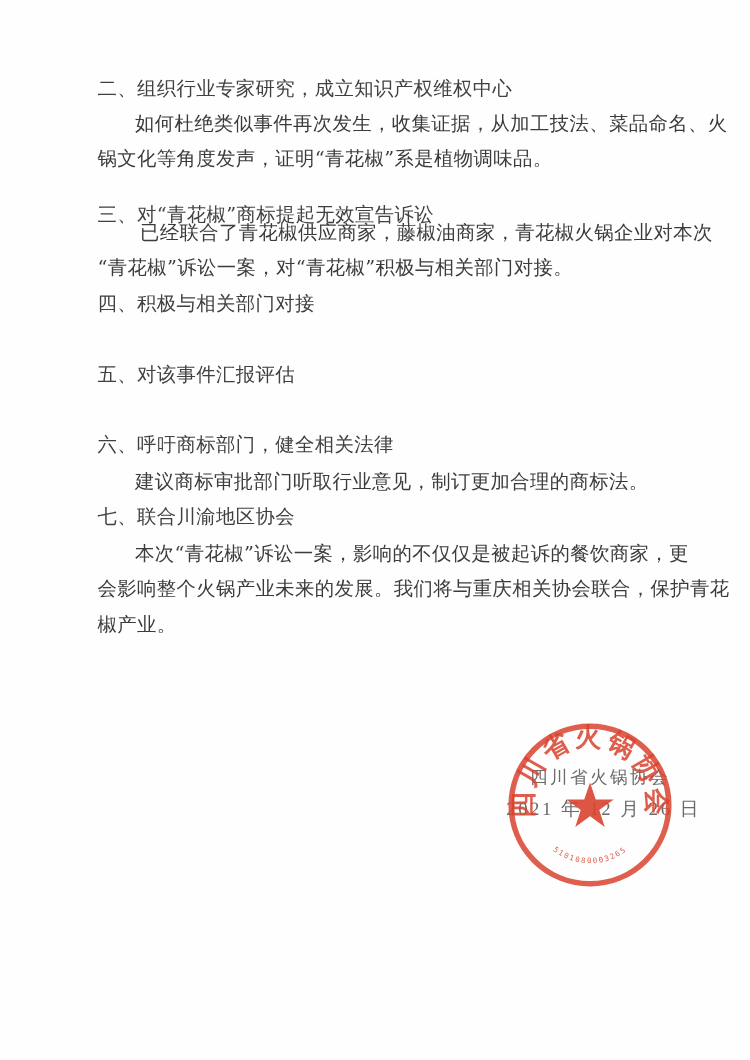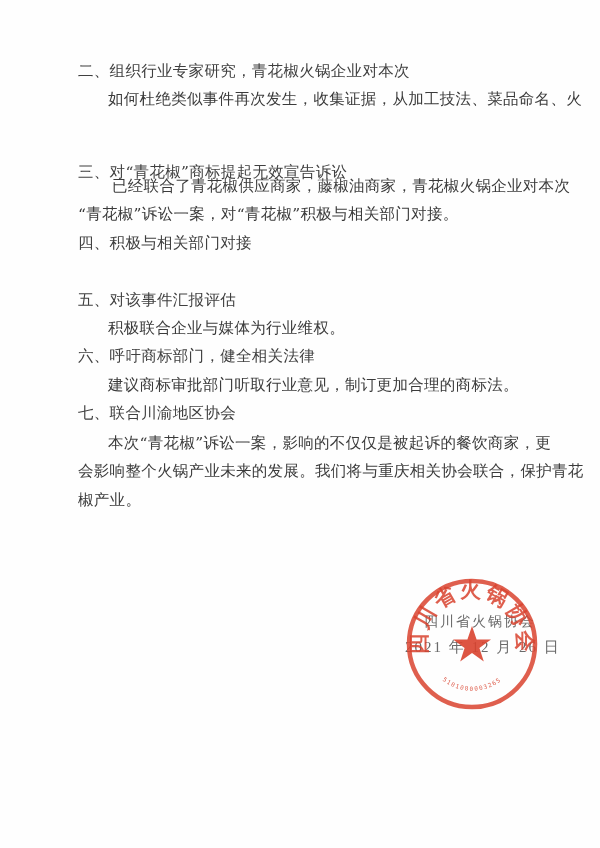--- a/index.html
+++ b/index.html
@@ -19,31 +19,31 @@
     position:absolute; font-family: "Liberation Serif","DejaVu Serif", serif;
     color:#6a6a6a; white-space:nowrap; font-size:15px; letter-spacing:2px;
   }
   .seal { position:absolute; left:404px; top:576px; width:136px; height:136px; }
 </style>
 </head>
 <body>
 
 <div class="page">
 
-  <div class="line heading" style="top:61px">二、组织行业专家研究，青花椒火锅企业对本次</div>
+  <div class="line heading" style="top:61px">二、组织行业专家研究，成立知识产权维权中心</div>
   <div class="line body-indent" style="top:89px">如何杜绝类似事件再次发生，收集证据，从加工技法、菜品命名、火</div>
+  <div class="line" style="top:117px">锅文化等角度发声，证明“青花椒”系是植物调味品。</div>
 
   <div class="line heading" style="top:162px">三、对“青花椒”商标提起无效宣告诉讼</div>
   <div class="line body-indent" style="top:176px; left:112px">已经联合了青花椒供应商家，藤椒油商家，青花椒火锅企业对本次</div>
   <div class="line" style="top:204px">“青花椒”诉讼一案，对“青花椒”积极与相关部门对接。</div>
 
   <div class="line heading" style="top:233px">四、积极与相关部门对接</div>
 
   <div class="line heading" style="top:290px">五、对该事件汇报评估</div>
-  <div class="line body-indent" style="top:318px">积极联合企业与媒体为行业维权。</div>
 
   <div class="line heading" style="top:346px">六、呼吁商标部门，健全相关法律</div>
   <div class="line body-indent" style="top:375px">建议商标审批部门听取行业意见，制订更加合理的商标法。</div>
 
   <div class="line heading" style="top:403px">七、联合川渝地区协会</div>
   <div class="line body-indent" style="top:433px">本次“青花椒”诉讼一案，影响的不仅仅是被起诉的餐饮商家，更</div>
   <div class="line" style="top:461px">会影响整个火锅产业未来的发展。我们将与重庆相关协会联合，保护青花</div>
   <div class="line" style="top:490px">椒产业。</div>
 
   <div class="stamp-text" style="left:424px; top:613px; font-size:14px;">四川省火锅协会</div>

